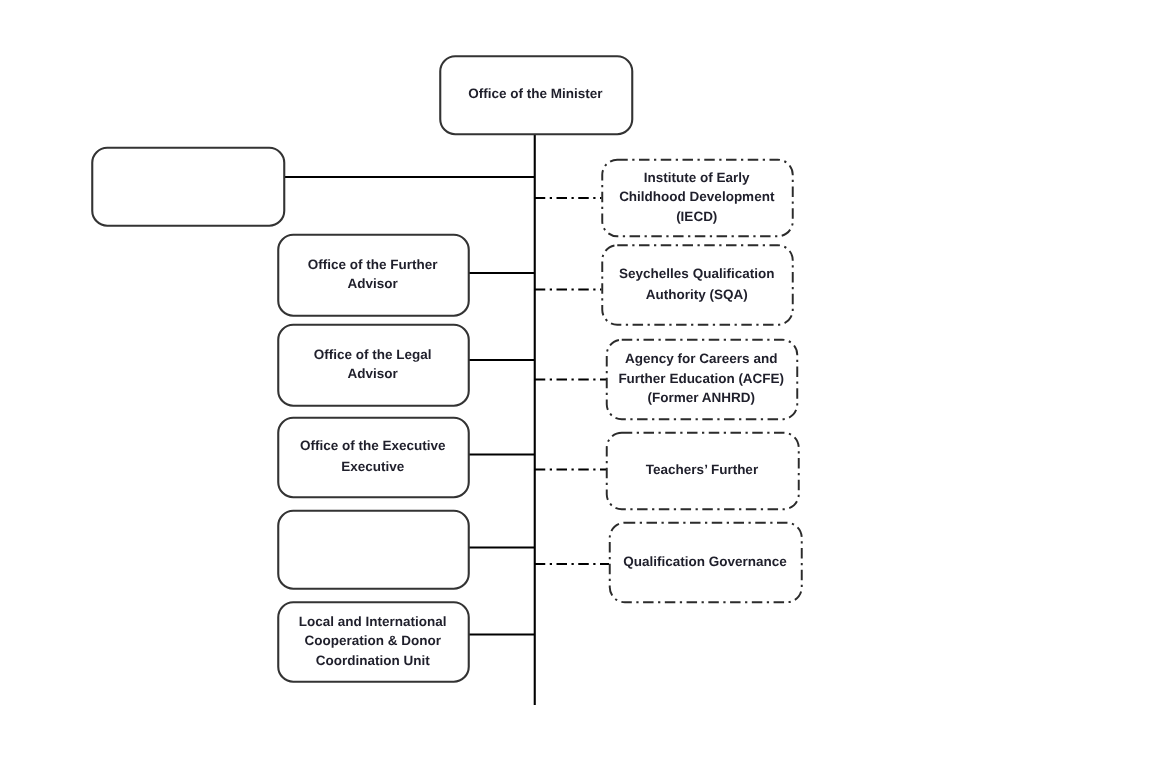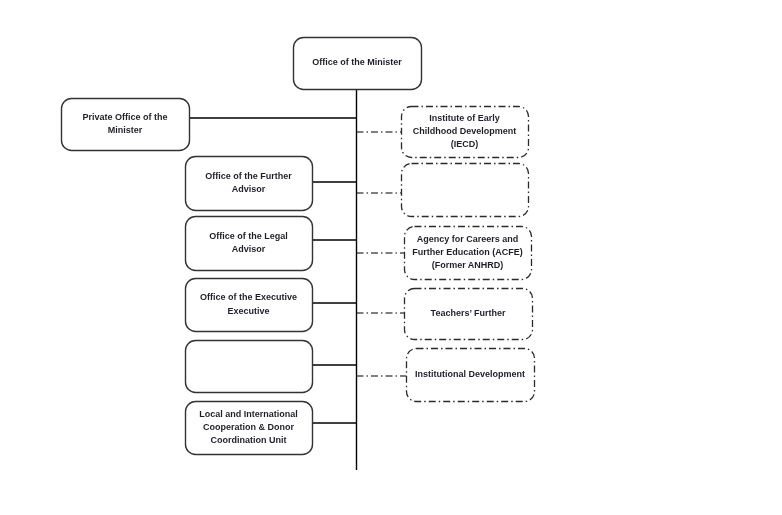--- a/index.html
+++ b/index.html
@@ -63,42 +63,42 @@
     <rect class="dashbox" x="401.5" y="163.5" width="127" height="53" rx="10"></rect>
     <rect class="dashbox" x="404.5" y="226.5" width="127" height="53" rx="10"></rect>
     <rect class="dashbox" x="404.5" y="288.5" width="128" height="51" rx="10"></rect>
     <rect class="dashbox" x="406.5" y="348.5" width="128" height="53" rx="10"></rect>
   </svg>
 
   <div class="node" style="left:293px;top:37px;width:128px;height:52px">
     <span>Office of the Minister</span>
   </div>
 
-  <div class="node" style="left:61px;top:98px;width:128px;height:52px">
-    <span>Private Office of the Minister</span>
-  </div>
   <div class="node" style="left:185px;top:156px;width:127px;height:54px">
     <span>Office of the Further Advisor</span>
   </div>
   <div class="node" style="left:185px;top:216px;width:127px;height:54px">
     <span>Office of the Legal Advisor</span>
   </div>
   <div class="node" style="left:185px;top:278px;width:127px;height:53px">
     <span>Office of the Executive Executive</span>
   </div>
   <div class="node" style="left:185px;top:401px;width:127px;height:53px">
     <span>Local and International Cooperation &amp; Donor Coordination Unit</span>
   </div>
 
   <div class="node" style="left:401px;top:106px;width:127px;height:51px">
     <span>Institute of Early Childhood Development (IECD)</span>
   </div>
+  <div class="node" style="left:401px;top:163px;width:127px;height:53px">
+    <span>Seychelles Qualification Authority (SQA)</span>
+  </div>
   <div class="node" style="left:404px;top:226px;width:127px;height:53px">
     <span>Agency for Careers and Further Education (ACFE) (Former ANHRD)</span>
   </div>
   <div class="node" style="left:404px;top:288px;width:128px;height:51px">
     <span>Teachers’ Further</span>
   </div>
   <div class="node" style="left:406px;top:348px;width:128px;height:53px">
-    <span>Institutional Development</span>
+    <span>Qualification Governance</span>
   </div>
 
 </div>
 
 </body></html>

